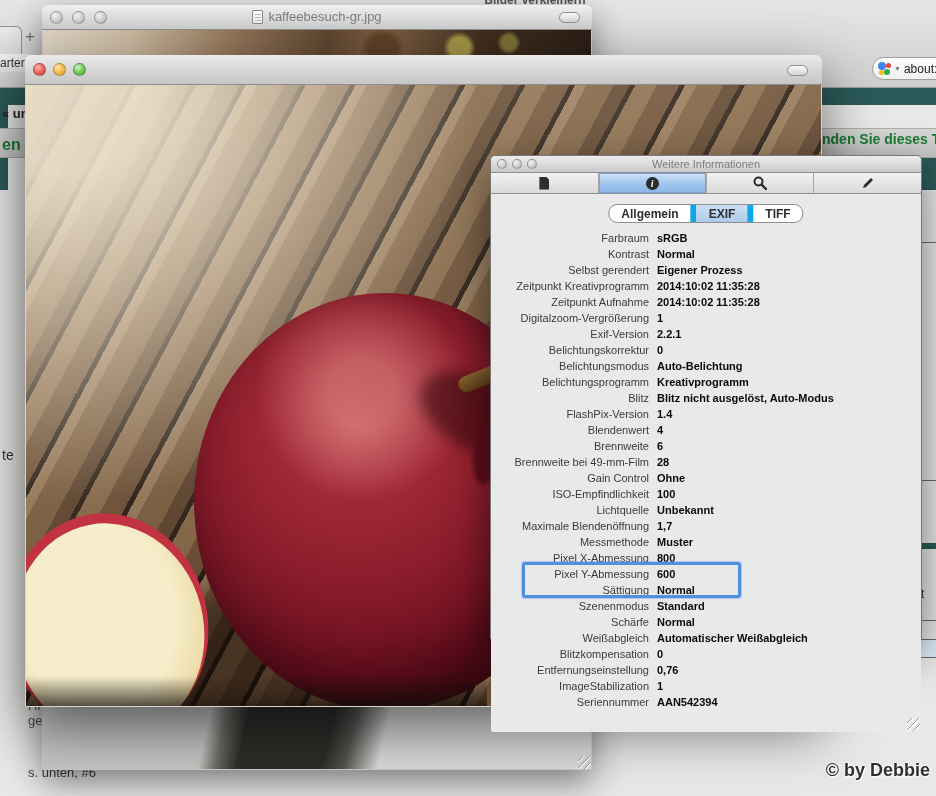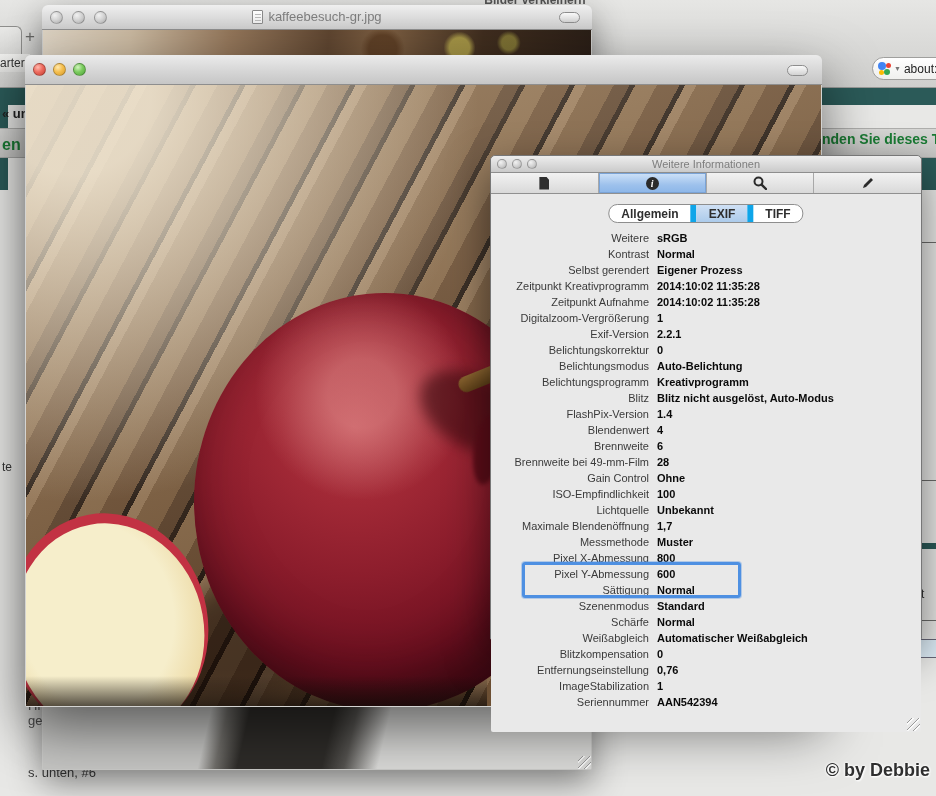--- a/index.html
+++ b/index.html
@@ -56,21 +56,21 @@
   .left-teal-col { left:0; top:105px; width:8px; height:85px; }
   .right-teal-block { left:921px; top:150px; width:15px; height:40px; }
   .gray-band {
     left:0; top:128px; width:936px; height:30px;
     background:linear-gradient(#d6d6d4,#c3c3c1);
     border-top:1px solid #aeaeac; border-bottom:1px solid #a5a5a3;
   }
   .frag { color:#333; }
   .frag-left-nav { left:2px; top:106px; font-size:13px; font-weight:bold; color:#222; }
   .frag-left-green { left:2px; top:136px; font-size:16px; font-weight:bold; }
-  .frag-te { left:2px; top:447px; font-size:12px;margin-top:13px; }
+  .frag-te { left:2px; top:447px; font-size:14px; }
   .frag-rt { left:917px; top:587px; font-size:12px; }
   .frag-nie { left:898px; top:700px; font-size:12px; }
   .frag-hi { left:28px; top:698px; font-size:13px; color:#555; }
   .frag-ge { left:28px; top:713px; font-size:13px; color:#555; }
   .frag-note { left:28px; top:765px; font-size:13px; color:#3c3c3c; }
   .green-heading {
     left:822px; top:131px; width:114px; font-size:14px; font-weight:bold; overflow:hidden; white-space:nowrap;
   }
   .rline { background:#6b6b69; height:1px; width:15px; left:921px; }
   .rl1 { top:242px; } .rl2 { top:480px; } .rl3 { top:620px; }
@@ -380,21 +380,21 @@
   </div>
 
   <div class="insp-content">
     <div class="seg-control">
       <span class="seg-btn">Allgemein</span>
       <span class="seg-btn active">EXIF</span>
       <span class="seg-btn">TIFF</span>
     </div>
     <div class="exif-table">
         <div class="exif-row">
-          <div class="exif-label">Weitere</div>
+          <div class="exif-label">Farbraum</div>
           <div class="exif-value">sRGB</div>
         </div>
         <div class="exif-row">
           <div class="exif-label">Kontrast</div>
           <div class="exif-value">Normal</div>
         </div>
         <div class="exif-row">
           <div class="exif-label">Selbst gerendert</div>
           <div class="exif-value">Eigener Prozess</div>
         </div>

